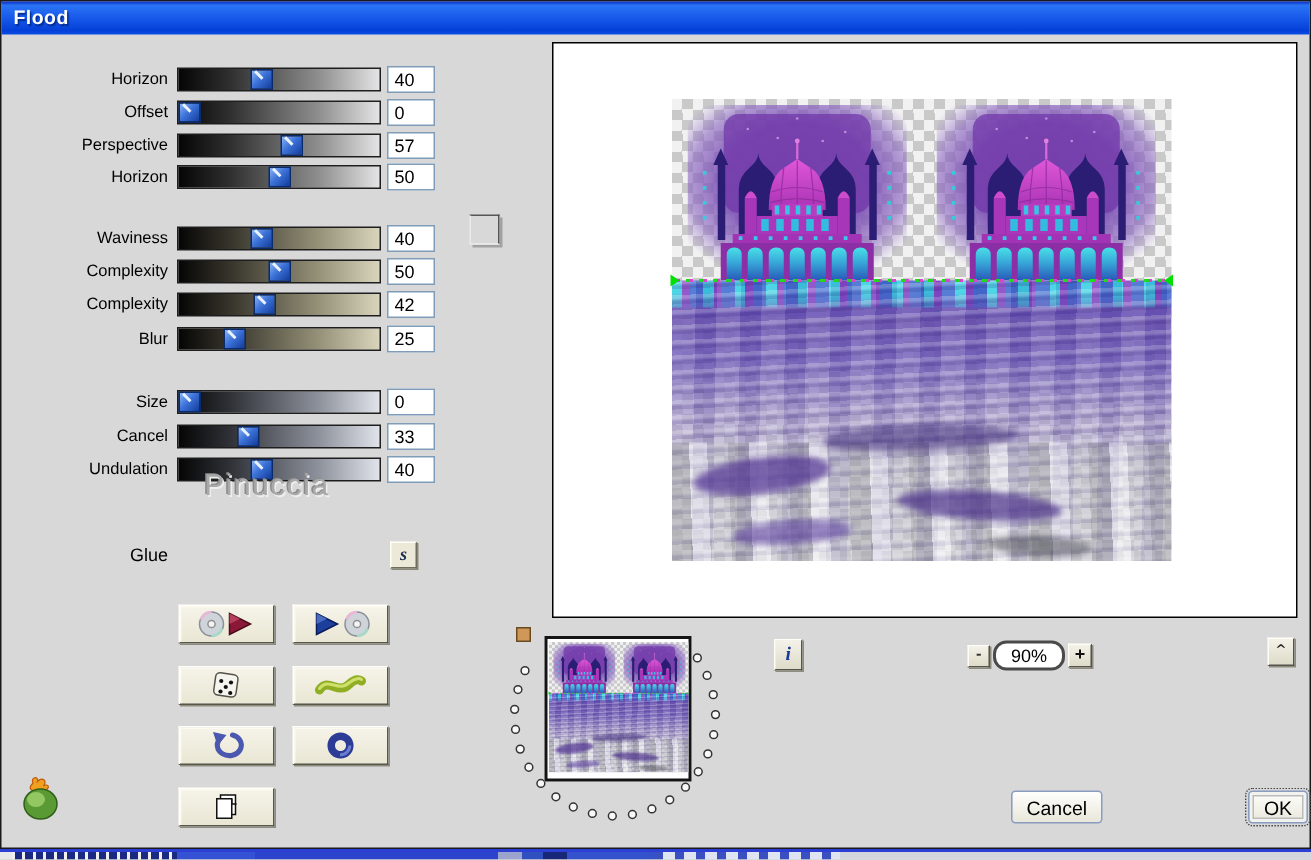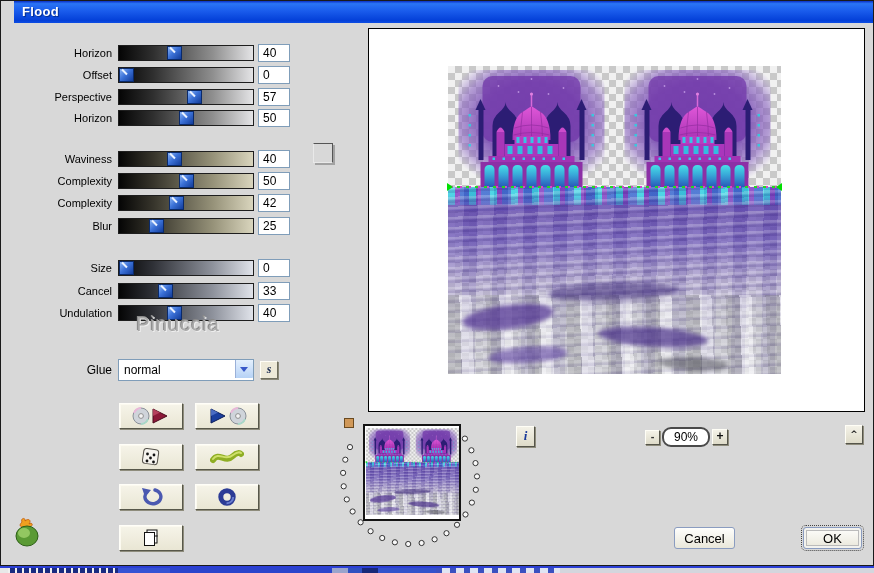--- a/index.html
+++ b/index.html
@@ -1,21 +1,21 @@
 <!DOCTYPE html>
 <html><head>
 <meta charset="utf-8">
 <style>
   html,body{margin:0;padding:0;background:#d8d8d8;}
   #screen{position:relative;width:874px;height:573px;overflow:hidden;
           font-family:"Liberation Sans","DejaVu Sans",sans-serif;font-size:11px;color:#000;}
   #dialog{position:absolute;left:0;top:0;width:874px;height:566px;background:#d8d8d8;
           box-shadow:inset 0 0 0 1px #1a1a1a;}
   
-  #titlebar{position:absolute;left:14px;top:1px;right:1px;height:22px;
+  #titlebar{position:absolute;left:1px;top:1px;right:1px;height:22px;
     background:linear-gradient(180deg,#0a2fc4 0%,#2a74f4 12%,#1a5cec 45%,#0440d8 88%,#0c4de4 100%);}
   #titlebar .ttext{position:absolute;left:8px;top:3px;font-size:13px;font-weight:bold;color:#fff;
     text-shadow:1px 1px 1px #022a8a;letter-spacing:.3px;}
   
   .srow{position:absolute;left:0;height:16px;}
   .slabel{position:absolute;left:14px;width:98px;top:2px;text-align:right;}
   .track{position:absolute;left:118px;top:0;width:134px;height:14px;border:1px solid #1e1e1e;
     background:linear-gradient(90deg,#050505 0%,#2e2e2e 25%,#8f8f8f 70%,#e4e4e6 100%);}
   .g2 .track{background:linear-gradient(90deg,#050505 0%,#35332a 25%,#969279 70%,#d9d5bd 100%);}
   .g3 .track{background:linear-gradient(90deg,#050505 0%,#2e3036 25%,#8e929c 70%,#e0e3ea 100%);}
@@ -102,21 +102,21 @@
   #caretbtn{left:845px;top:425px;width:16px;height:17px;font:bold 9px "DejaVu Sans",sans-serif;
     line-height:16px;color:#222;}
   #zoomval{position:absolute;left:662px;top:427px;width:44px;height:16px;background:#fff;
     border:2px solid #4a4a4a;border-radius:9px;text-align:center;font-size:12px;line-height:16px;}
   #settingsname{position:absolute;left:595px;top:487px;width:185px;text-align:center;font-size:13px;}
   
   .xpbtn{position:absolute;height:22px;background:linear-gradient(180deg,#fefefc,#e9e7da);
     border:1px solid #8a9cc0;border-radius:3px;font-size:13px;text-align:center;cursor:pointer;
     font-family:"Liberation Sans",sans-serif;}
   #cancelbtn{left:674px;top:527px;width:61px;}
-  #okbtn{left:803px;top:527px;width:59px;outline:1px dotted #444;outline-offset:1px;
+  #okbtn{left:832px;top:527px;width:40px;outline:1px dotted #444;outline-offset:1px;
     box-shadow:inset 0 0 0 2px #f2f2ee, inset 0 0 0 3px #bbb;text-align:center;}
   
   #pearlogo{position:absolute;left:12px;top:516px;width:32px;height:33px;}
   
   #sliver{position:absolute;left:0;top:566px;width:874px;height:7px;background:#d4d6dd;}
   #sliver .line{position:absolute;left:0;top:0;width:100%;height:2px;background:#2b3fd6;}
   .seg{position:absolute;top:2px;height:5px;}
 </style>
 </head>
 <body>
@@ -204,24 +204,20 @@
           <div class="thumb" style="left: 47.6px;"></div>
         </div>
     <input class="sval" value="40" style="">
   </div>
 
   <div class="swatch"></div>
 
   <div class="wm1">Pinuccia</div>
 
   <span class="gluelabel">Glue</span>
-  <div class="glue">
-    <span class="gval">normal</span>
-    <span class="garrow"></span>
-  </div>
   <div class="sbtn">s</div>
 
   <div class="ibtn" style="left:119px;top:403px">
     <svg width="44" height="18" viewBox="0 0 44 18">
       <circle cx="12" cy="9" r="8" fill="#cfd4da"></circle>
           <circle cx="12" cy="9" r="8" fill="none" stroke="#8a9098"></circle>
       <path d="M5,6 A8 8 0 0 1 12,1" stroke="#e8b8d8" stroke-width="2" fill="none"></path>
       <path d="M19,12 A8 8 0 0 1 12,17" stroke="#a8d8c8" stroke-width="2" fill="none"></path>
       <circle cx="12" cy="9" r="2.4" fill="#f4f4f4" stroke="#909090"></circle>
       <polygon points="24,2 38,9 24,16" fill="#8c1838" stroke="#4a0a1c"></polygon>

